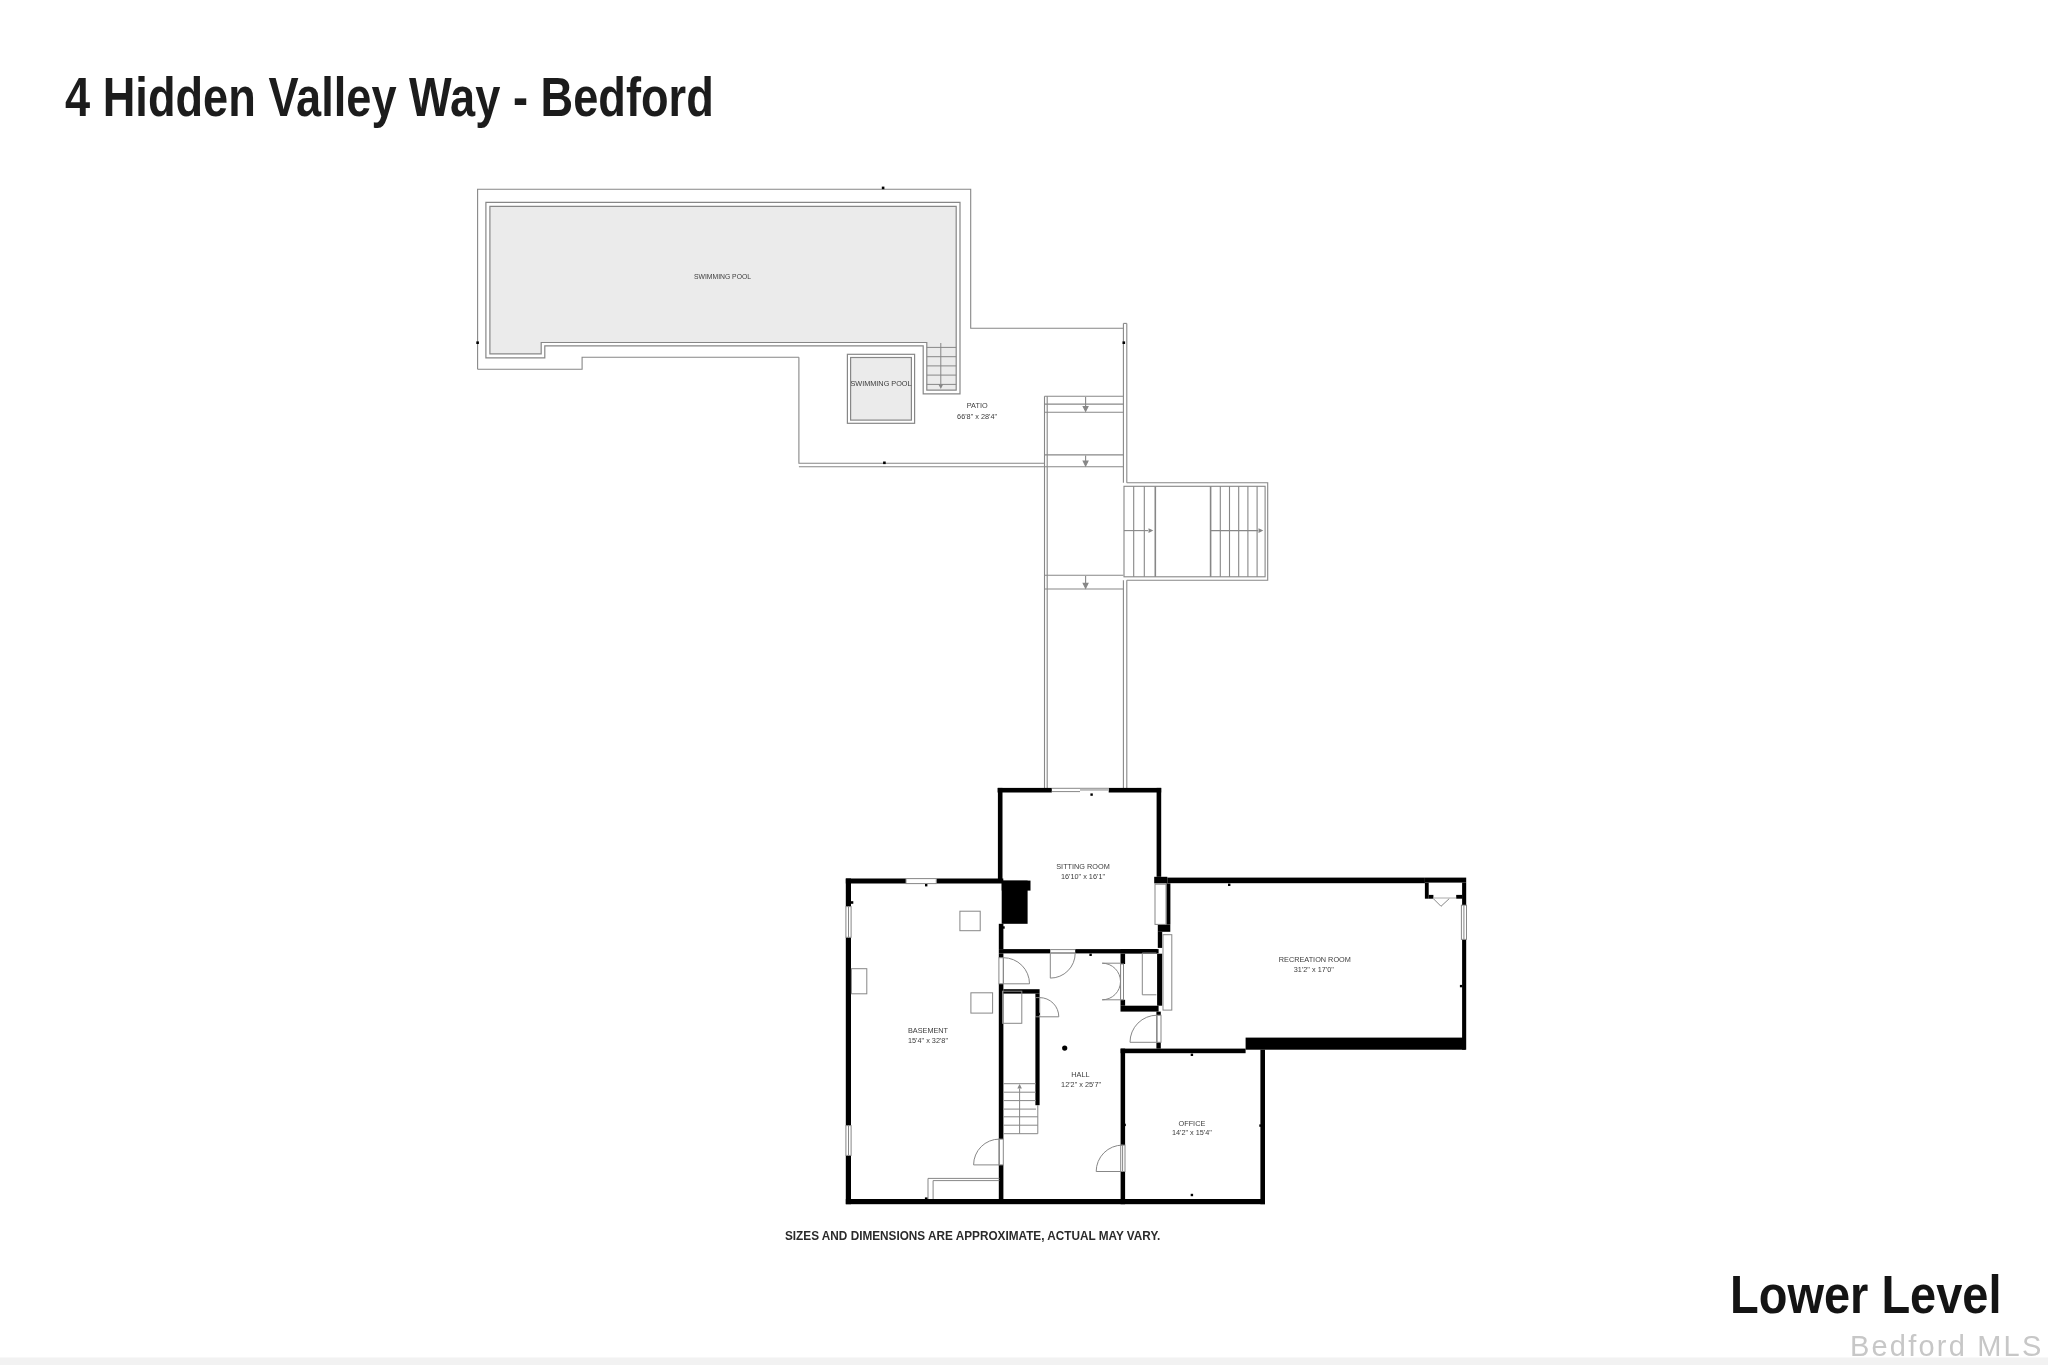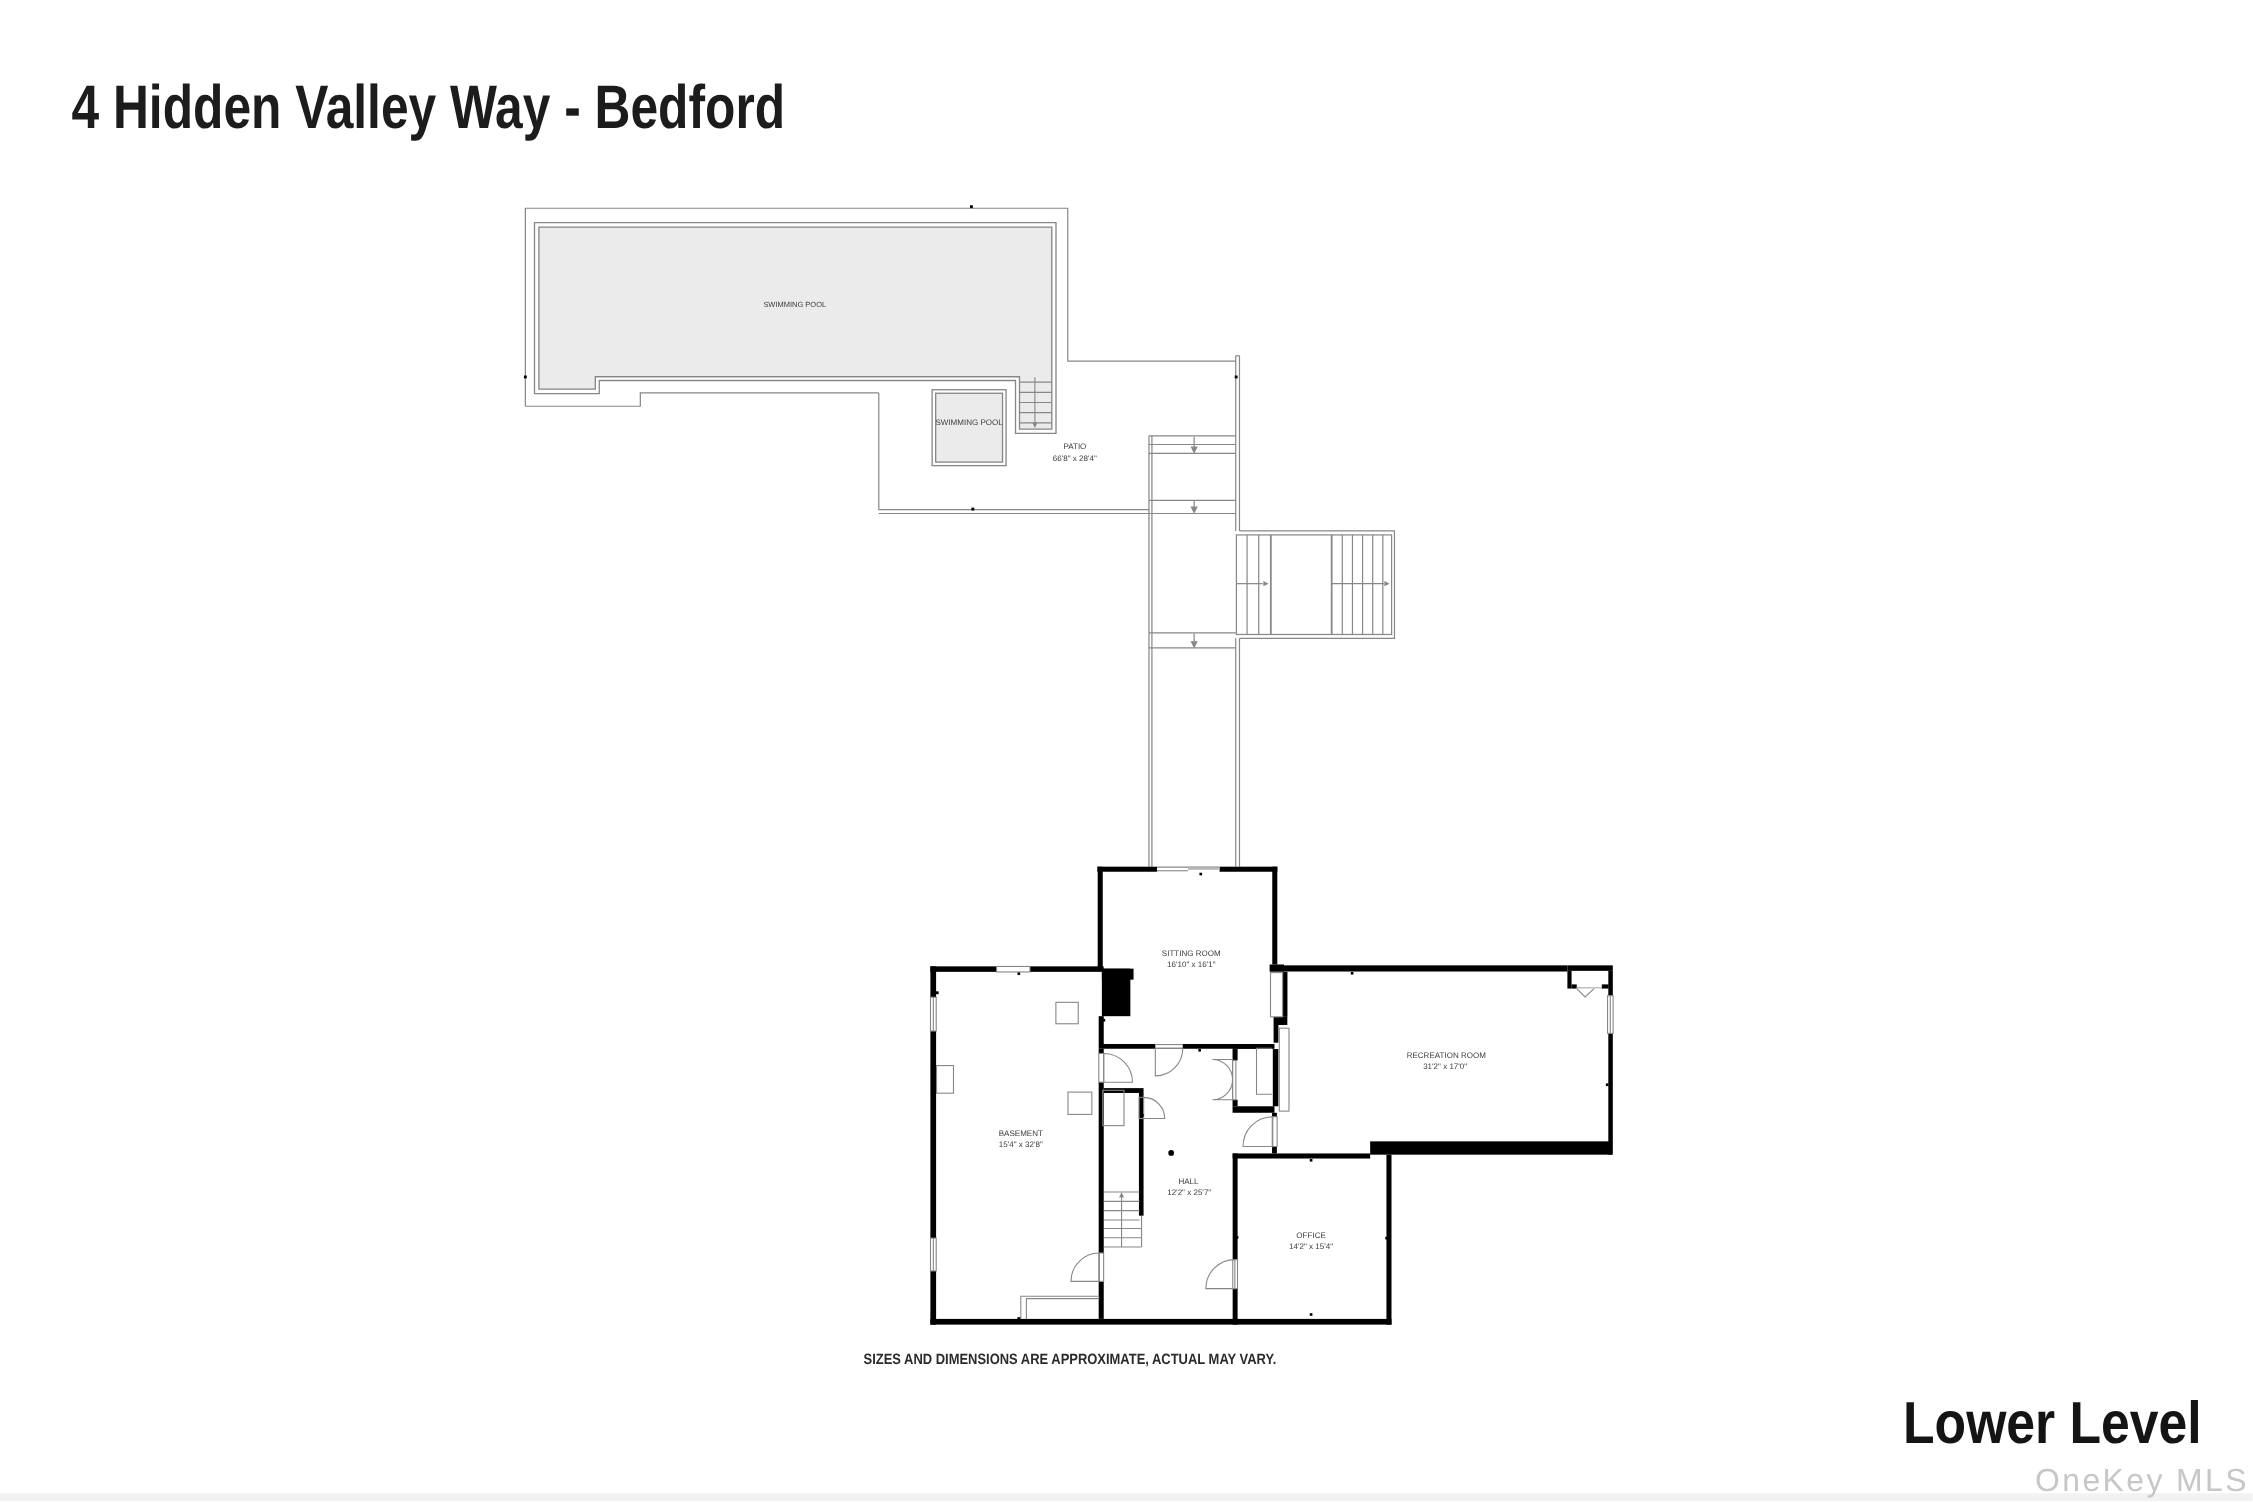--- a/index.html
+++ b/index.html
@@ -280,14 +280,14 @@
     <text x="1191.9" y="1135.2" font-size="7.3">14'2" x 15'4"</text>
   </g>
 </svg>
 
 <div style="position:absolute;left:65px;top:64px;font-size:56px;font-weight:bold;color:#1c1c1c;transform:scaleX(0.807);transform-origin:0 0;white-space:nowrap;">4 Hidden Valley Way - Bedford</div>
 
 <div style="position:absolute;left:785px;top:1228px;font-size:13.6px;font-weight:bold;color:#2b2b2b;transform:scaleX(0.866);transform-origin:0 0;white-space:nowrap;">SIZES AND DIMENSIONS ARE APPROXIMATE, ACTUAL MAY VARY.</div>
 
 <div style="position:absolute;left:1730px;top:1263px;font-size:54px;font-weight:bold;color:#141414;transform:scaleX(0.87);transform-origin:0 0;white-space:nowrap;">Lower Level</div>
 
-<div style="position:absolute;left:1850px;top:1330px;font-size:29px;color:#c7c7c7;letter-spacing:2.2px;white-space:nowrap;">OneKey MLS</div>
+<div style="position:absolute;left:1850px;top:1330px;font-size:29px;color:#c7c7c7;letter-spacing:2.2px;white-space:nowrap;">Bedford MLS</div>
 </div>
 
 </body></html>

